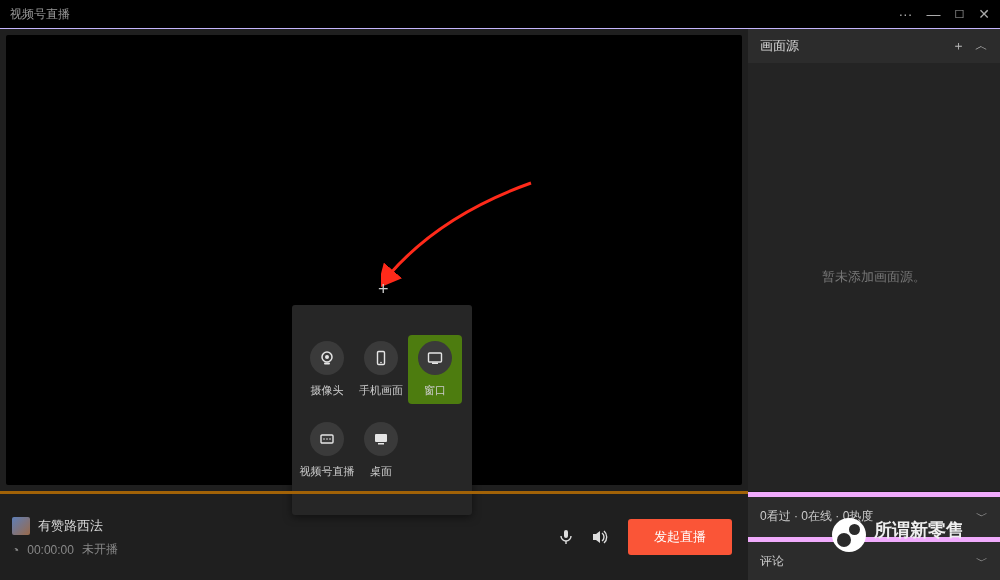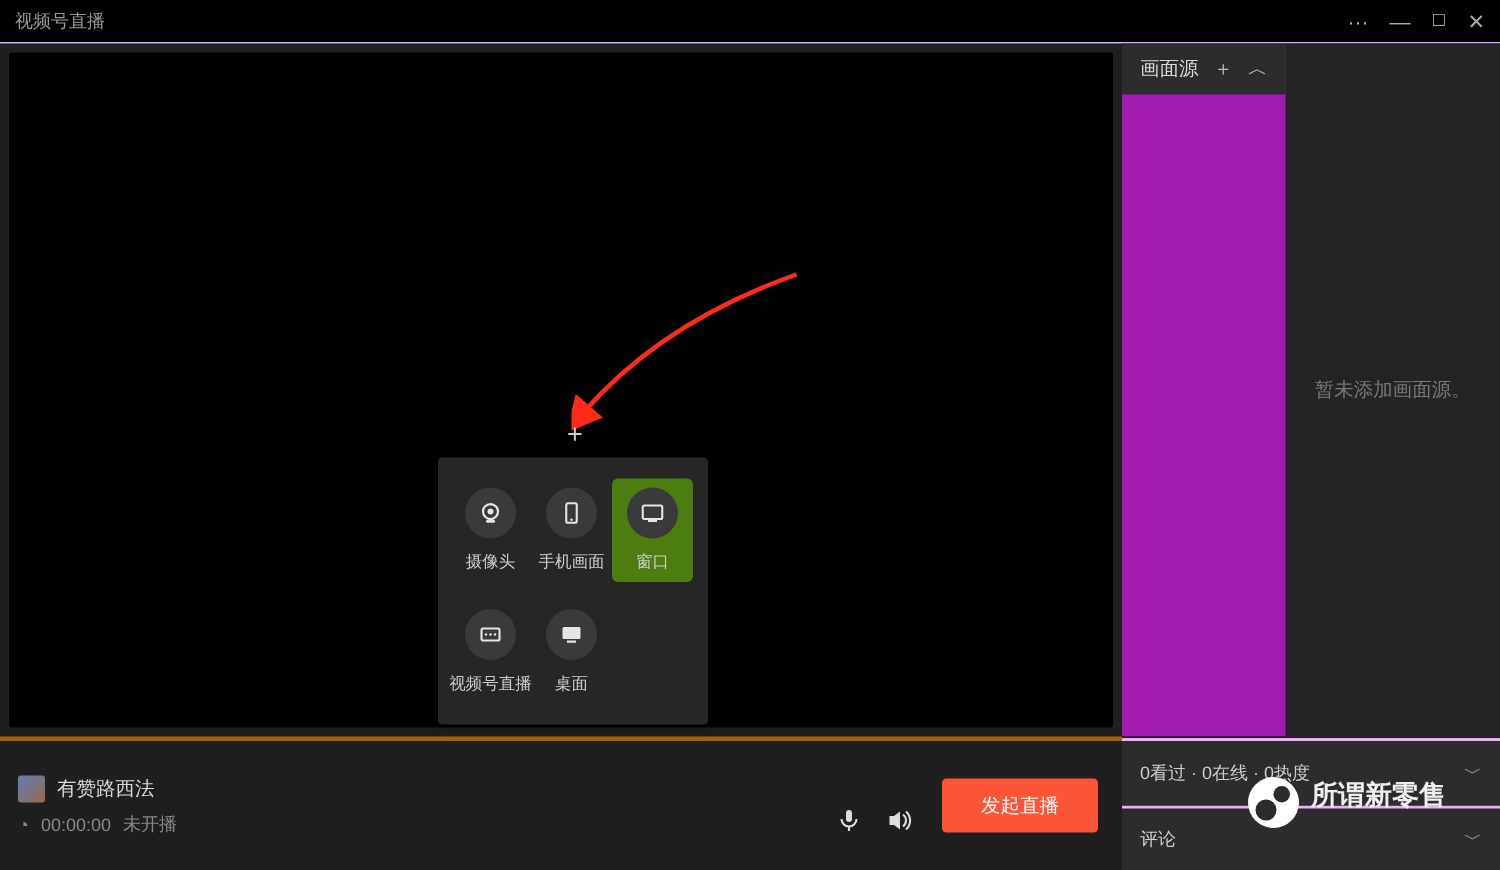--- a/index.html
+++ b/index.html
@@ -5,42 +5,42 @@
 html,body{margin:0;padding:0;width:1000px;height:580px;background:#1f1f1f;font-family:"Microsoft YaHei","PingFang SC",sans-serif;color:#d8d8d8;overflow:hidden;font-size:13px}
 .titlebar{height:28px;background:#000000;display:flex;align-items:center;padding:0 10px;border-bottom:1px solid #c4b5fd}
 .titlebar .title{flex:1;font-size:12px;color:#999}
 .win-ctrl{display:flex;gap:14px;align-items:center;color:#aaa}
 .win-ctrl span{cursor:default;font-size:14px;line-height:1}
 .main{display:flex;height:462px}
 .stage-wrap{position:relative;width:748px;height:462px;padding:6px;box-sizing:border-box}
 .stage{position:relative;width:100%;height:100%;background:#000;border-radius:2px}
 .plus-trigger{position:absolute;top:245px;left:372px;color:#ccc;font-size:18px;line-height:1;cursor:pointer}
 .arrow{position:absolute;top:140px;left:375px;pointer-events:none}
-.popup{position:absolute;top:270px;left:286px;width:180px;background:#262626;border-radius:3px;padding:14px 8px;box-sizing:border-box;display:flex;flex-wrap:wrap;box-shadow:0 2px 8px rgba(0,0,0,.5)}
+.popup{position:absolute;top:270px;left:286px;width:180px;background:#262626;border-radius:3px;padding:30px 8px;box-sizing:border-box;display:flex;flex-wrap:wrap;box-shadow:0 2px 8px rgba(0,0,0,.5)}
 .src-item{width:54px;display:flex;flex-direction:column;align-items:center;gap:8px;padding:6px 0;cursor:pointer;border-radius:4px}
 .src-item.hl{background:#4d7c0f}
 .src-item .ico{width:34px;height:34px;border-radius:50%;background:#3a3a3a;display:flex;align-items:center;justify-content:center;color:#e5e5e5}
 .src-item .lbl{font-size:11px;color:#ccc;white-space:nowrap}
 .row2{height:12px;width:100%}
-.sidebar{flex:1;display:flex;background:#a21caf}
+.sidebar{flex:1;display:flex;flex-direction:column;background:#fdba74}
 .panel-hdr{height:34px;display:flex;align-items:center;padding:0 12px;background:#2c2c2c;font-size:13px}
 .panel-hdr .ttl{flex:1}
 .panel-hdr .hbtn{color:#bbb;margin-left:10px;cursor:pointer;font-size:13px}
 .panel-body{flex:1;display:flex;align-items:center;justify-content:center;color:#777;font-size:13px;background:#242424}
 .bottom{height:90px;display:flex}
 .bleft{width:748px;padding:6px 12px;box-sizing:border-box;display:flex;flex-direction:column;justify-content:center;gap:6px;border-top:3px solid #a16207;position:relative}
 .user-row{display:flex;align-items:center;gap:8px;font-size:13px}
 .avatar{width:18px;height:18px;background:linear-gradient(135deg,#5e7fb8,#9a6a4a);border-radius:2px}
 .time-row{display:flex;align-items:center;gap:8px;font-size:12px;color:#888}
 .time-row .clk{color:#888}
-.ctrls{position:absolute;right:16px;bottom:26px;display:flex;align-items:flex-end;gap:18px}
+.ctrls{position:absolute;right:16px;bottom:26px;display:flex;align-items:center;gap:18px}
 .ic{color:#ddd;display:inline-flex}
 .start-btn{background:#fa5537;color:#fff;padding:9px 26px;border-radius:3px;font-size:13px;cursor:pointer}
 .bright{flex:1;display:flex;flex-direction:column;border-top:1px solid #1a1a1a}
-.stat-row,.comment-row{height:44px;display:flex;align-items:center;padding:0 12px;background:#2c2c2c;font-size:12px;color:#ccc;border-top:2px solid #f0abfc}
+.stat-row,.comment-row{height:44px;display:flex;align-items:center;padding:0 12px;background:#2c2c2c;font-size:12px;color:#ccc;border-top:5px solid #f0abfc}
 .stat-row{position:relative}
 .chev{position:absolute;right:12px;color:#999}
 .wm{position:absolute;right:36px;bottom:28px;display:flex;gap:8px;pointer-events:none}
 .wm-ico{width:34px;height:34px;background:#fff;border-radius:50%;position:relative}
 .wm-ico::before,.wm-ico::after{content:"";position:absolute;background:#2b2b2b;border-radius:50%}
 .wm-ico::before{width:11px;height:11px;right:6px;top:6px}
 .wm-ico::after{width:14px;height:14px;left:5px;bottom:5px}
 .wm-txt{color:#eee;font-size:18px;font-weight:600}
 svg{display:block}
 </style>

